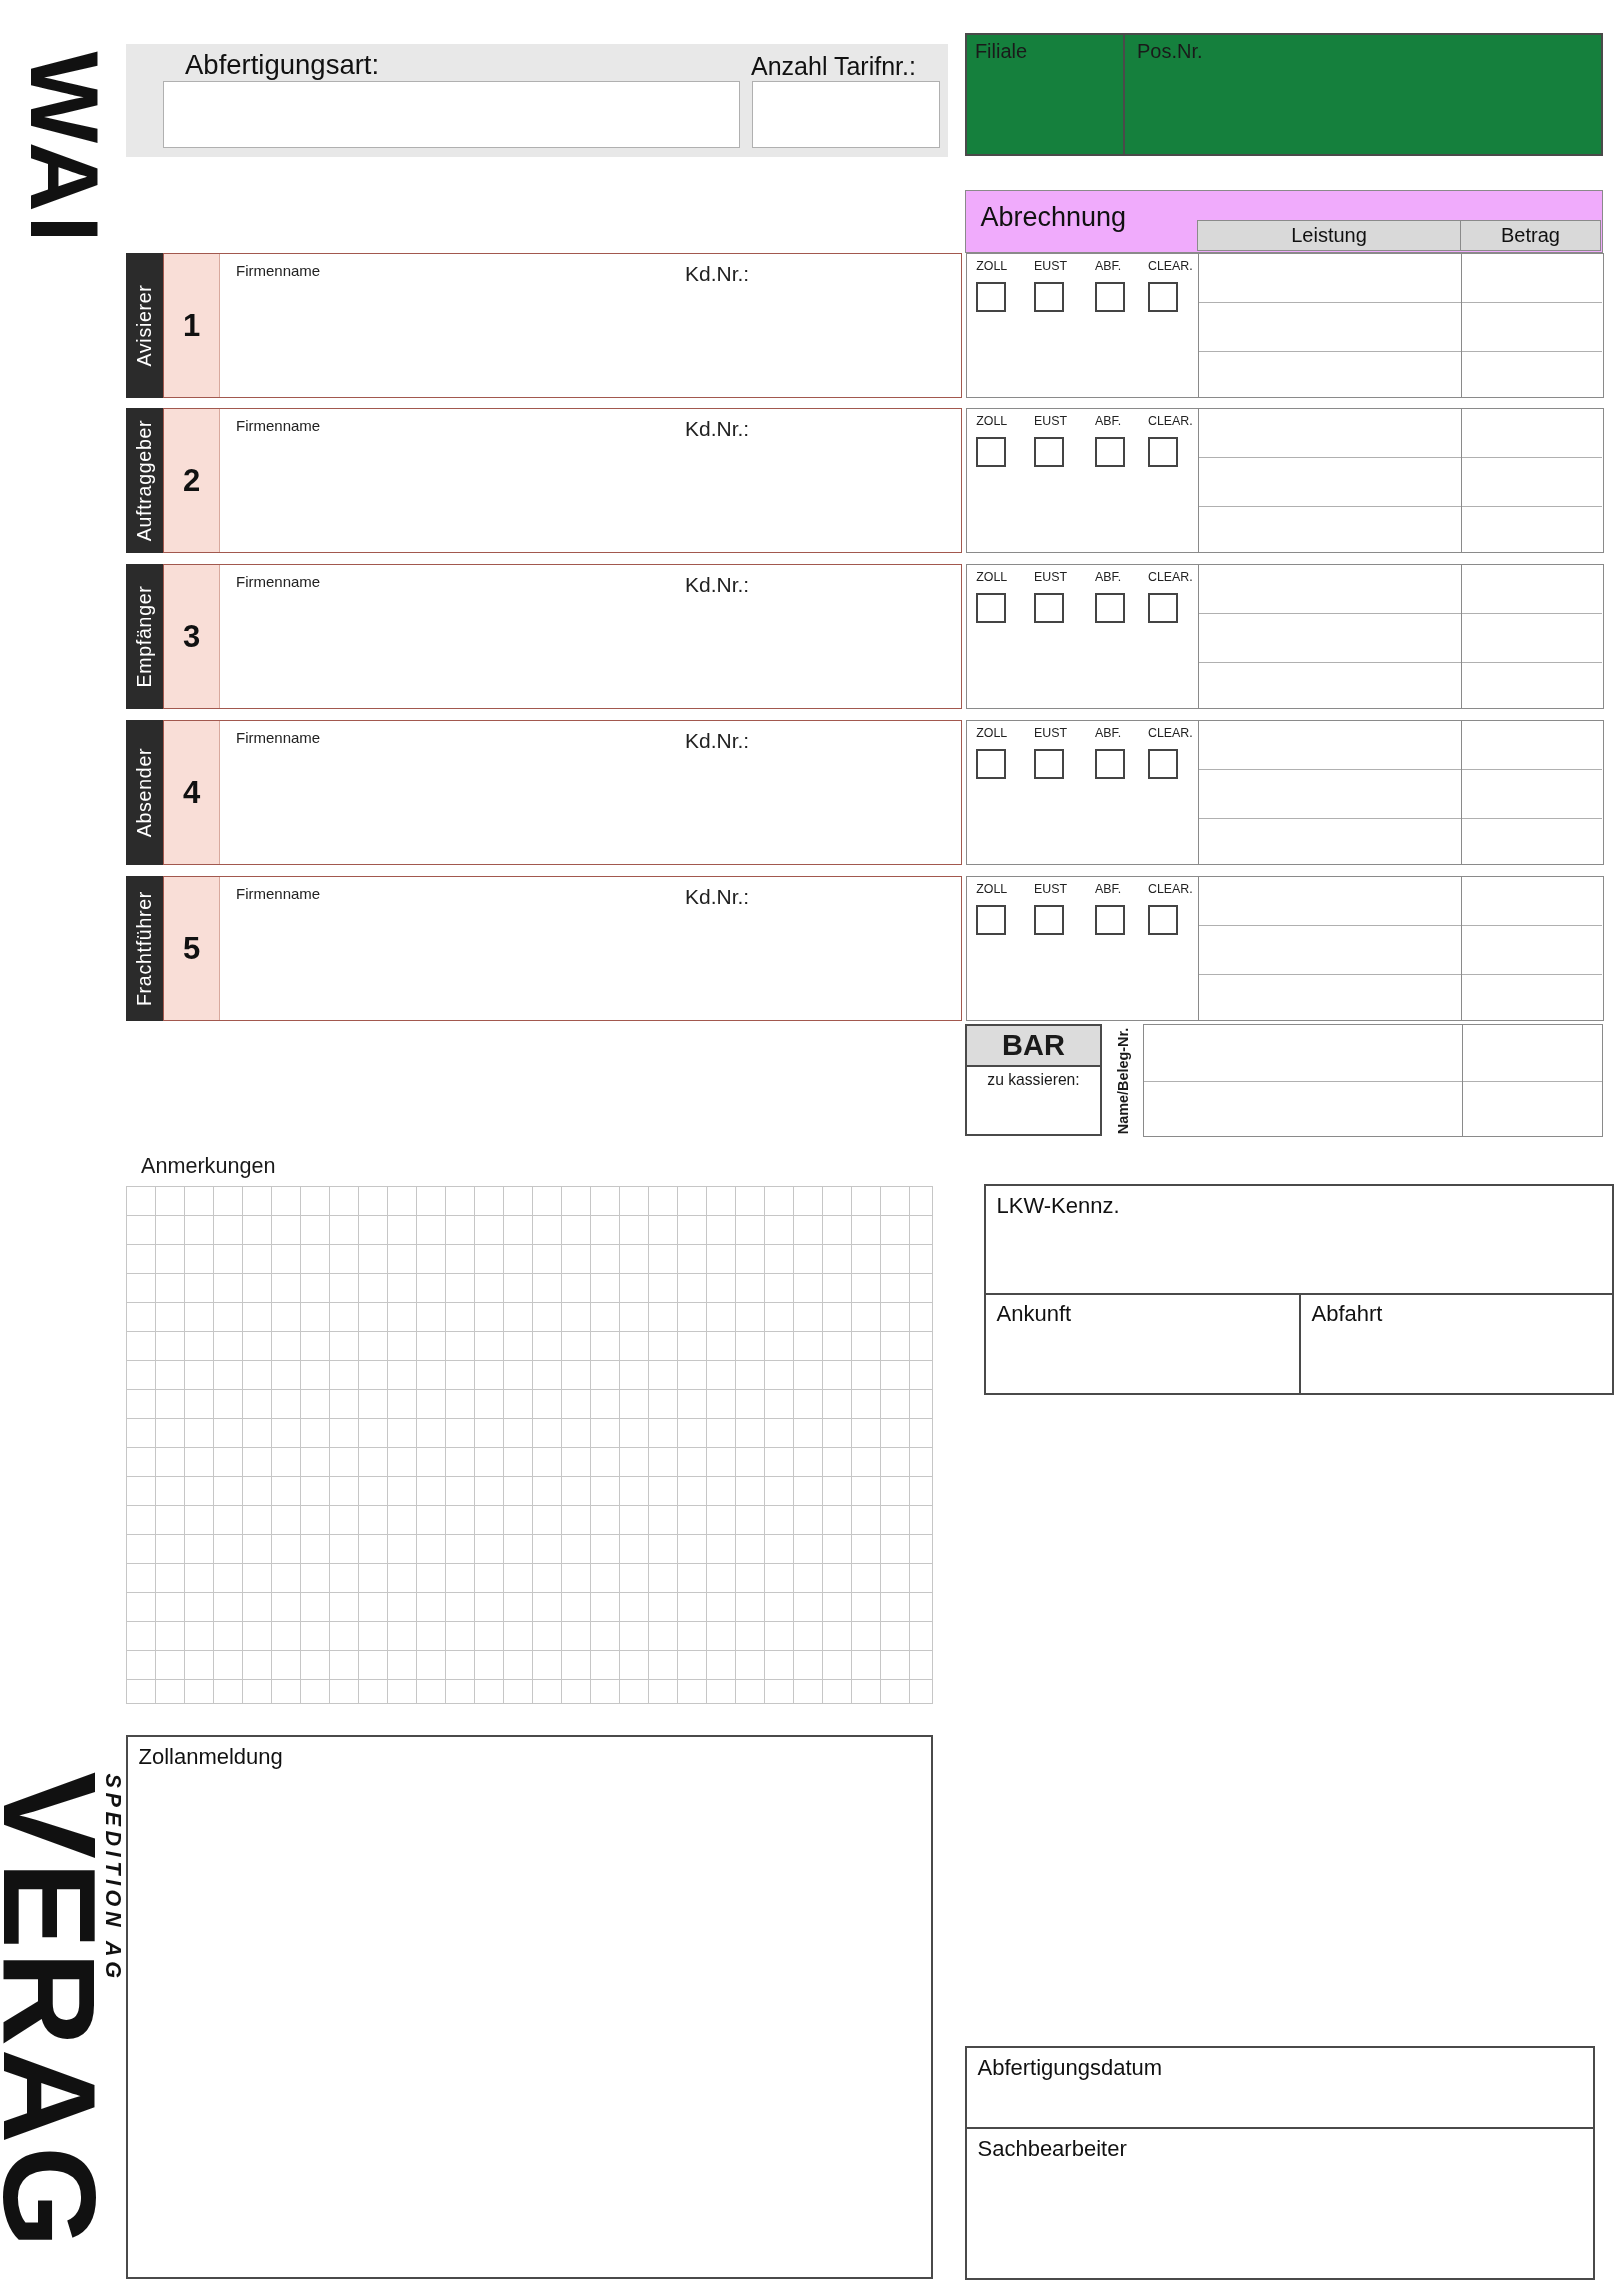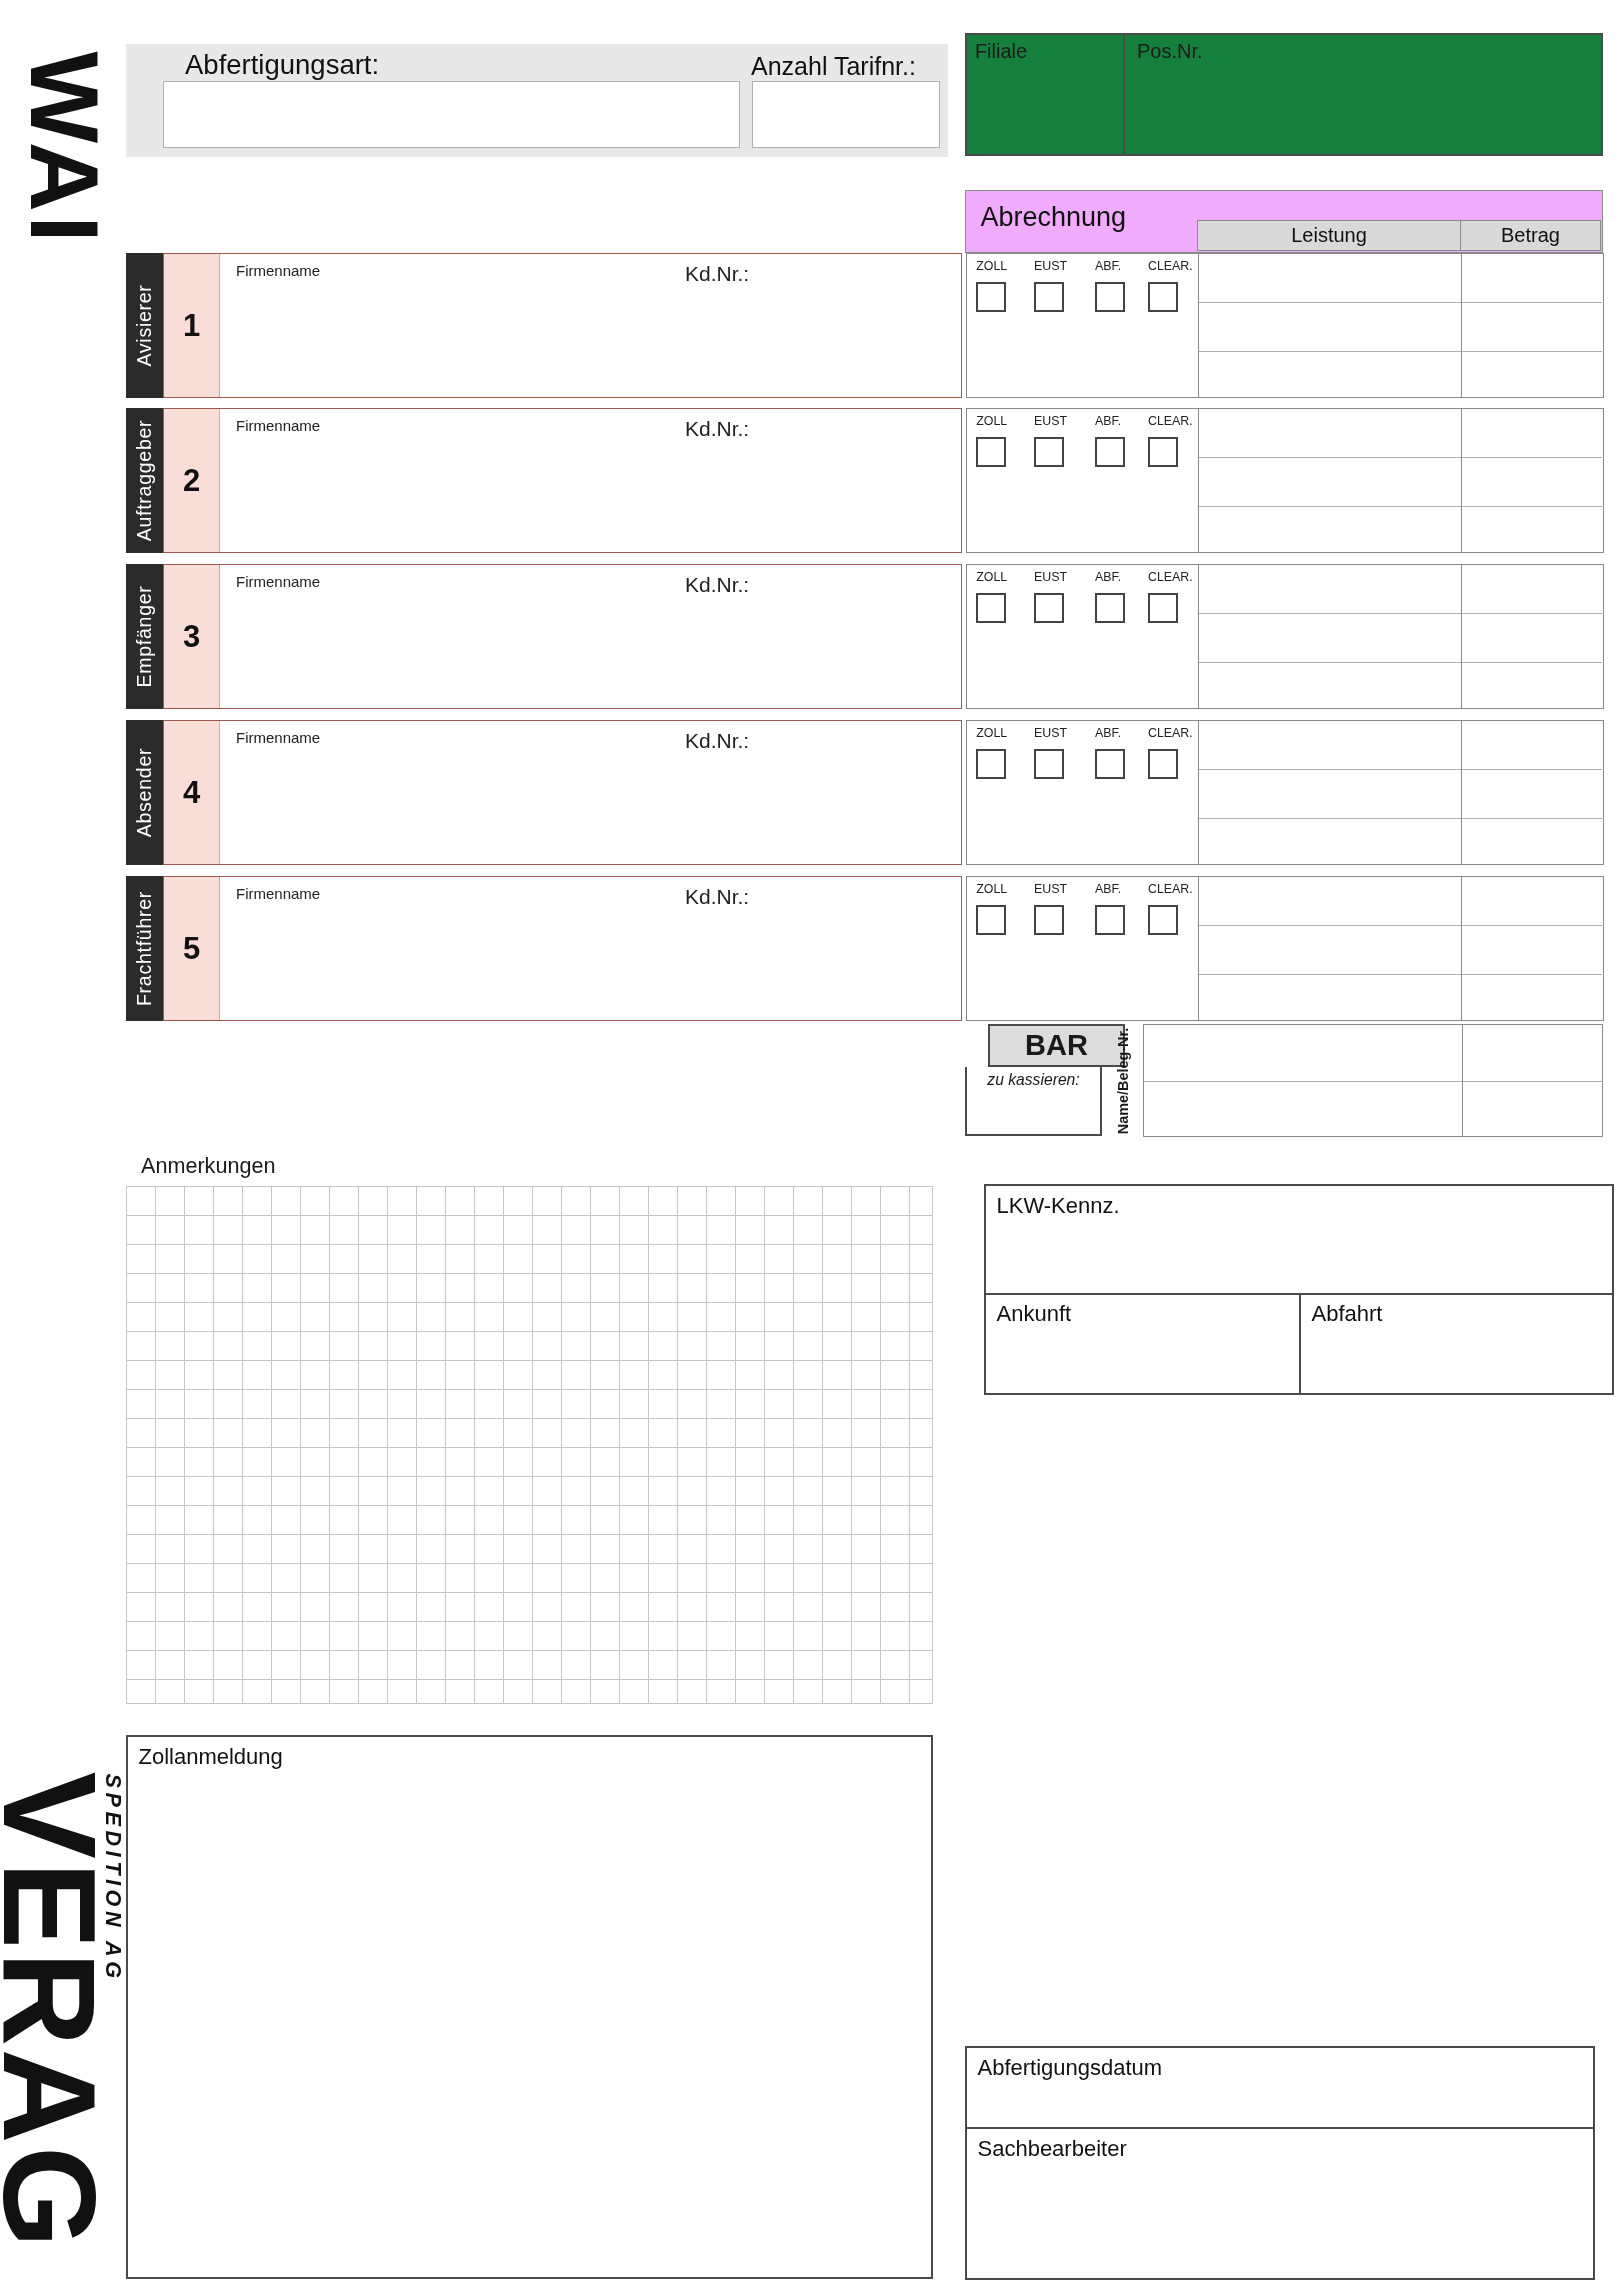--- a/index.html
+++ b/index.html
@@ -58,22 +58,22 @@
   .cb-box { position:absolute; top:27.5px; width:30px; height:30px; border:2px solid #444; background:#fff; }
   .cbx-0{left:9.2px} .cbx-1{left:67px} .cbx-2{left:128px} .cbx-3{left:181px}
   .leistung-col { position:absolute; left:232px; top:0; width:262px; height:100%; }
   .betrag-col { position:absolute; left:494px; top:0; width:141px; height:100%; border-left:1.3px solid #8a8a8a; }
   .hline { position:absolute; left:0; width:100%; height:0; border-top:1.3px solid #b0b0b0; }
   .h-a{top:48px} .h-b{top:97px}
 
   
   .bar-section { position:absolute; left:965px; top:1024px; width:638px; height:113px; }
   .bar-title { position:absolute; left:0; top:0; width:137px; height:43px; background:#dcdcdc; border:2px solid #4a4a4a;
-    display:flex; align-items:center; justify-content:center; font-size:29px; font-weight:bold;margin-left:23px; }
-  .bar-kassieren { position:absolute; left:0; top:43px; width:137px; height:69px; border:2px solid #4a4a4a; border-top:none; background:#fff;font-style:italic; }
+    display:flex; align-items:center; justify-content:center; font-size:29px; font-weight:bold; }
+  .bar-kassieren { position:absolute; left:0; top:43px; width:137px; height:69px; border:2px solid #4a4a4a; border-top:none; background:#fff; }
   .bar-kassieren span { position:absolute; left:50%; top:3.9px; transform:translateX(-50%); font-size:15.7px; white-space:nowrap; }
   .bar-namebeleg { position:absolute; left:137px; top:0; width:41px; height:113px; }
   .bar-namebeleg span { position:absolute; left:50%; top:50%; transform:translate(-50%,-50%) rotate(-90deg);
     font-size:14.4px; font-weight:bold; white-space:nowrap; }
   .bar-rows { position:absolute; left:178px; top:0; width:460px; height:113px; border:1.3px solid #8a8a8a; background:#fff; }
   .bar-rows .mid { top:56px; }
   .bar-vline { position:absolute; left:318px; top:0; width:0; height:100%; border-left:1.3px solid #8a8a8a; }
 
   
   .anm-label { position:absolute; left:141px; top:1153px; font-size:21.6px; }

